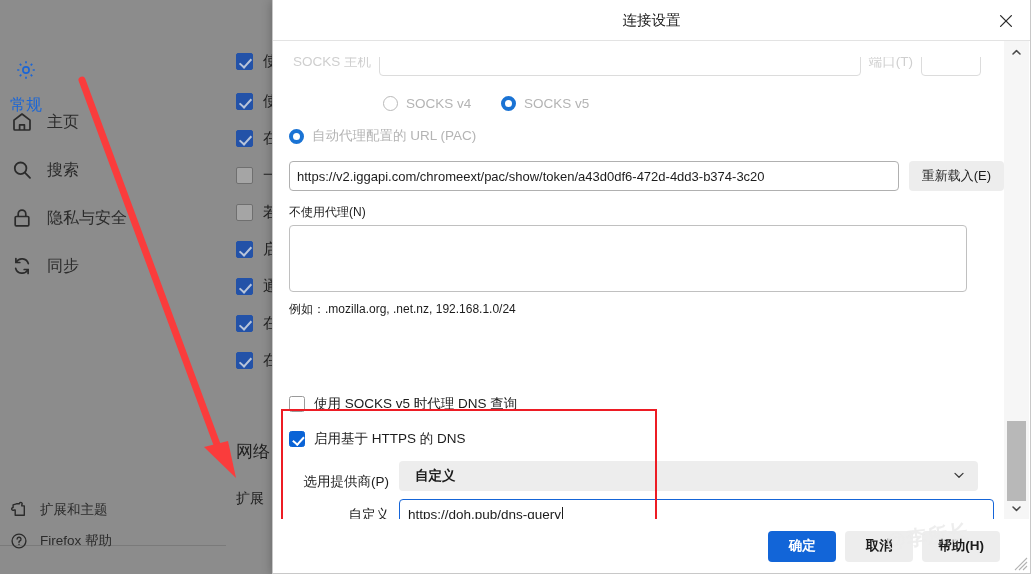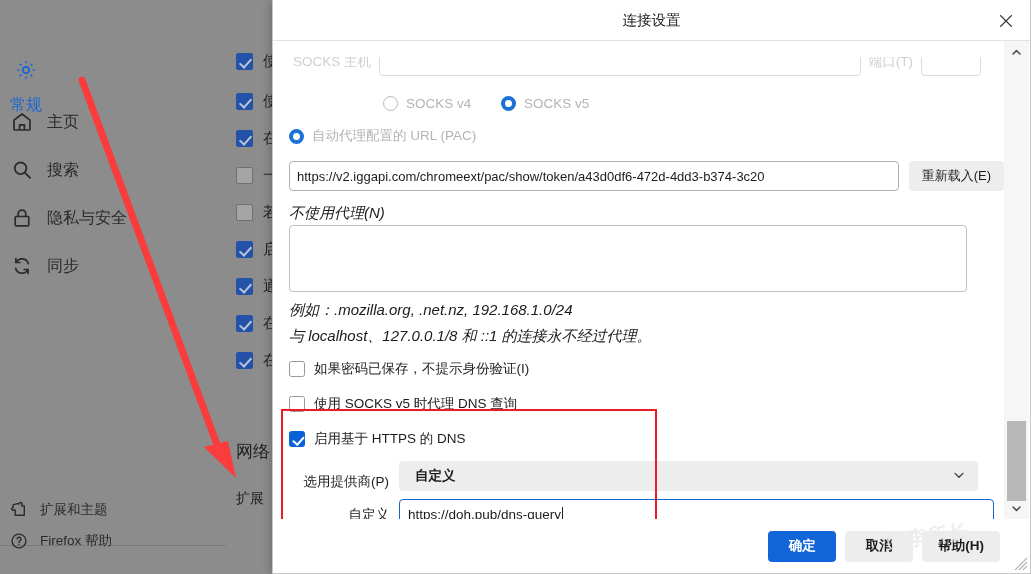--- a/index.html
+++ b/index.html
@@ -113,21 +113,21 @@
     position: relative; flex: 1 1 auto;
     overflow: hidden;
   }
   #scroll-area {
     position: absolute; left: 0; top: 0; right: 26px; bottom: 54px;
     overflow: hidden;
     padding: 0 16px;
     margin-top: 16px;
   }
 
-  .lbl { font-size: 15px; color: #1c1c1c; white-space: nowrap; font-style: italic; }
+  .lbl { font-size: 12px; color: #1c1c1c; white-space: nowrap; }
 
   
   #socks-host-row {
     position: absolute; left: 16px; top: -9px;
     width: 692px; display: flex; align-items: center; gap: 8px;
   }
   #socks-host-label { font-size: 13.5px; color: #cfcfcf; width: 82px; text-align: right; }
   #socks-host-input {
     flex: 1 1 auto; height: 28px;
     border: 1px solid #dcdcdc; border-radius: 4px; background: #fff;
@@ -455,26 +455,21 @@
       </div>
 
       <div id="pac-url-row">
         <div id="pac-url-input">https://v2.iggapi.com/chromeext/pac/show/token/a43d0df6-472d-4dd3-b374-3c20</div>
         <button id="pac-reload-btn">重新载入(E)</button>
       </div>
 
       <div id="noproxy-label" class="lbl">不使用代理(N)</div>
       <div id="noproxy-textarea"></div>
       <div id="noproxy-example" class="lbl">例如：.mozilla.org, .net.nz, 192.168.1.0/24</div>
-      <div id="noproxy-note" class="lbl">与 localhost、127.0.0.1/8 和 ::1 的连接永不经过代理。</div>
-
-      <div class="chk-row" style="left:16px; top:303px;">
-        <span class="chk"></span>
-        <span class="chk-label">如果密码已保存，不提示身份验证(I)</span>
-      </div>
+
       <div class="chk-row" style="left:16px; top:338px;">
         <span class="chk"></span>
         <span class="chk-label">使用 SOCKS v5 时代理 DNS 查询</span>
       </div>
       <div class="chk-row" style="left:16px; top:373px;">
         <span class="chk on"></span>
         <span class="chk-label">启用基于 HTTPS 的 DNS</span>
       </div>
 
       <div id="doh-provider-row">

